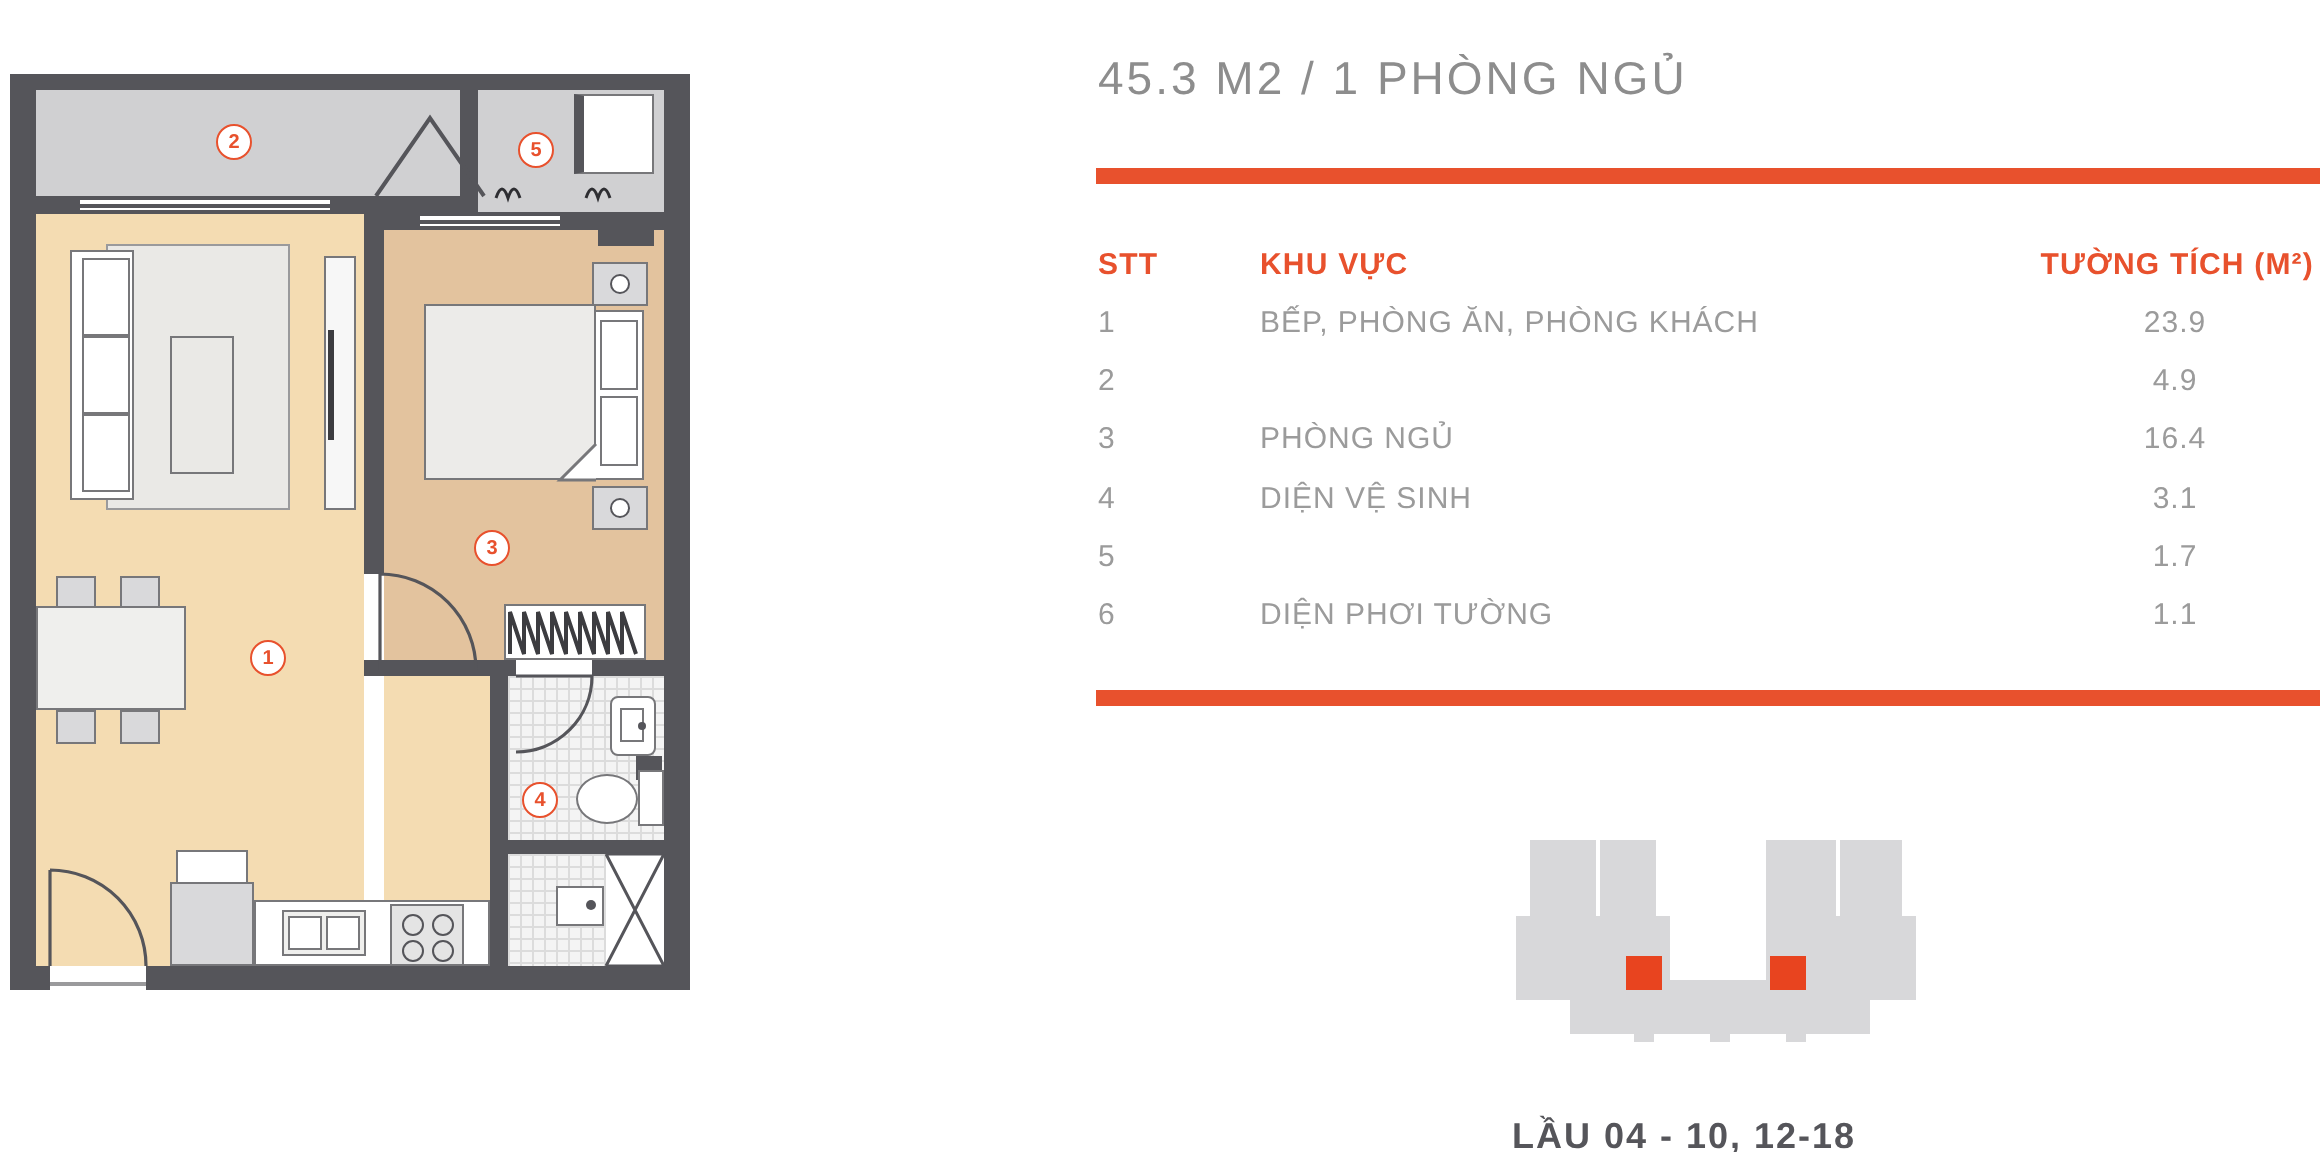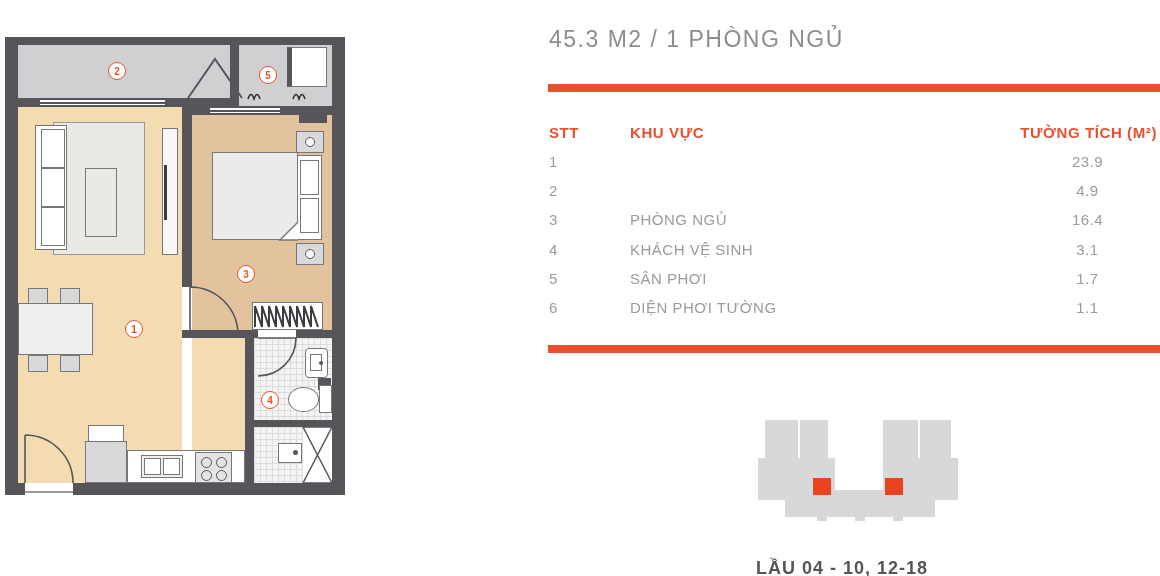--- a/index.html
+++ b/index.html
@@ -182,39 +182,39 @@
 
 <div class="abs title">45.3 M2 / 1 PHÒNG NGỦ</div>
 <div class="abs bar bar-top"></div>
 
 <div class="abs tbl-header col-stt">STT</div>
 <div class="abs tbl-header col-kv">KHU VỰC</div>
 <div class="abs tbl-header col-dt">TƯỜNG TÍCH (M²)</div>
 
 <div class="abs tbl-row row-0" style="left:0;width:1160px;">
   <span class="cell stt">1</span>
+  <span class="cell kv">BẾP, PHÒNG ĂN, PHÒNG KHÁCH</span>
   <span class="cell dt">23.9</span>
 </div>
 <div class="abs tbl-row row-1" style="left:0;width:1160px;">
   <span class="cell stt">2</span>
   <span class="cell dt">4.9</span>
 </div>
 <div class="abs tbl-row row-2" style="left:0;width:1160px;">
   <span class="cell stt">3</span>
   <span class="cell kv">PHÒNG NGỦ</span>
   <span class="cell dt">16.4</span>
 </div>
 <div class="abs tbl-row row-3" style="left:0;width:1160px;">
   <span class="cell stt">4</span>
-  <span class="cell kv">KHÁCH VỆ SINH</span>
+  <span class="cell kv">DIỆN VỆ SINH</span>
   <span class="cell dt">3.1</span>
 </div>
 <div class="abs tbl-row row-4" style="left:0;width:1160px;">
   <span class="cell stt">5</span>
-  <span class="cell kv">SÂN PHƠI</span>
   <span class="cell dt">1.7</span>
 </div>
 <div class="abs tbl-row row-5" style="left:0;width:1160px;">
   <span class="cell stt">6</span>
   <span class="cell kv">DIỆN PHƠI TƯỜNG</span>
   <span class="cell dt">1.1</span>
 </div>
 
 <div class="abs bar bar-bottom"></div>
 

